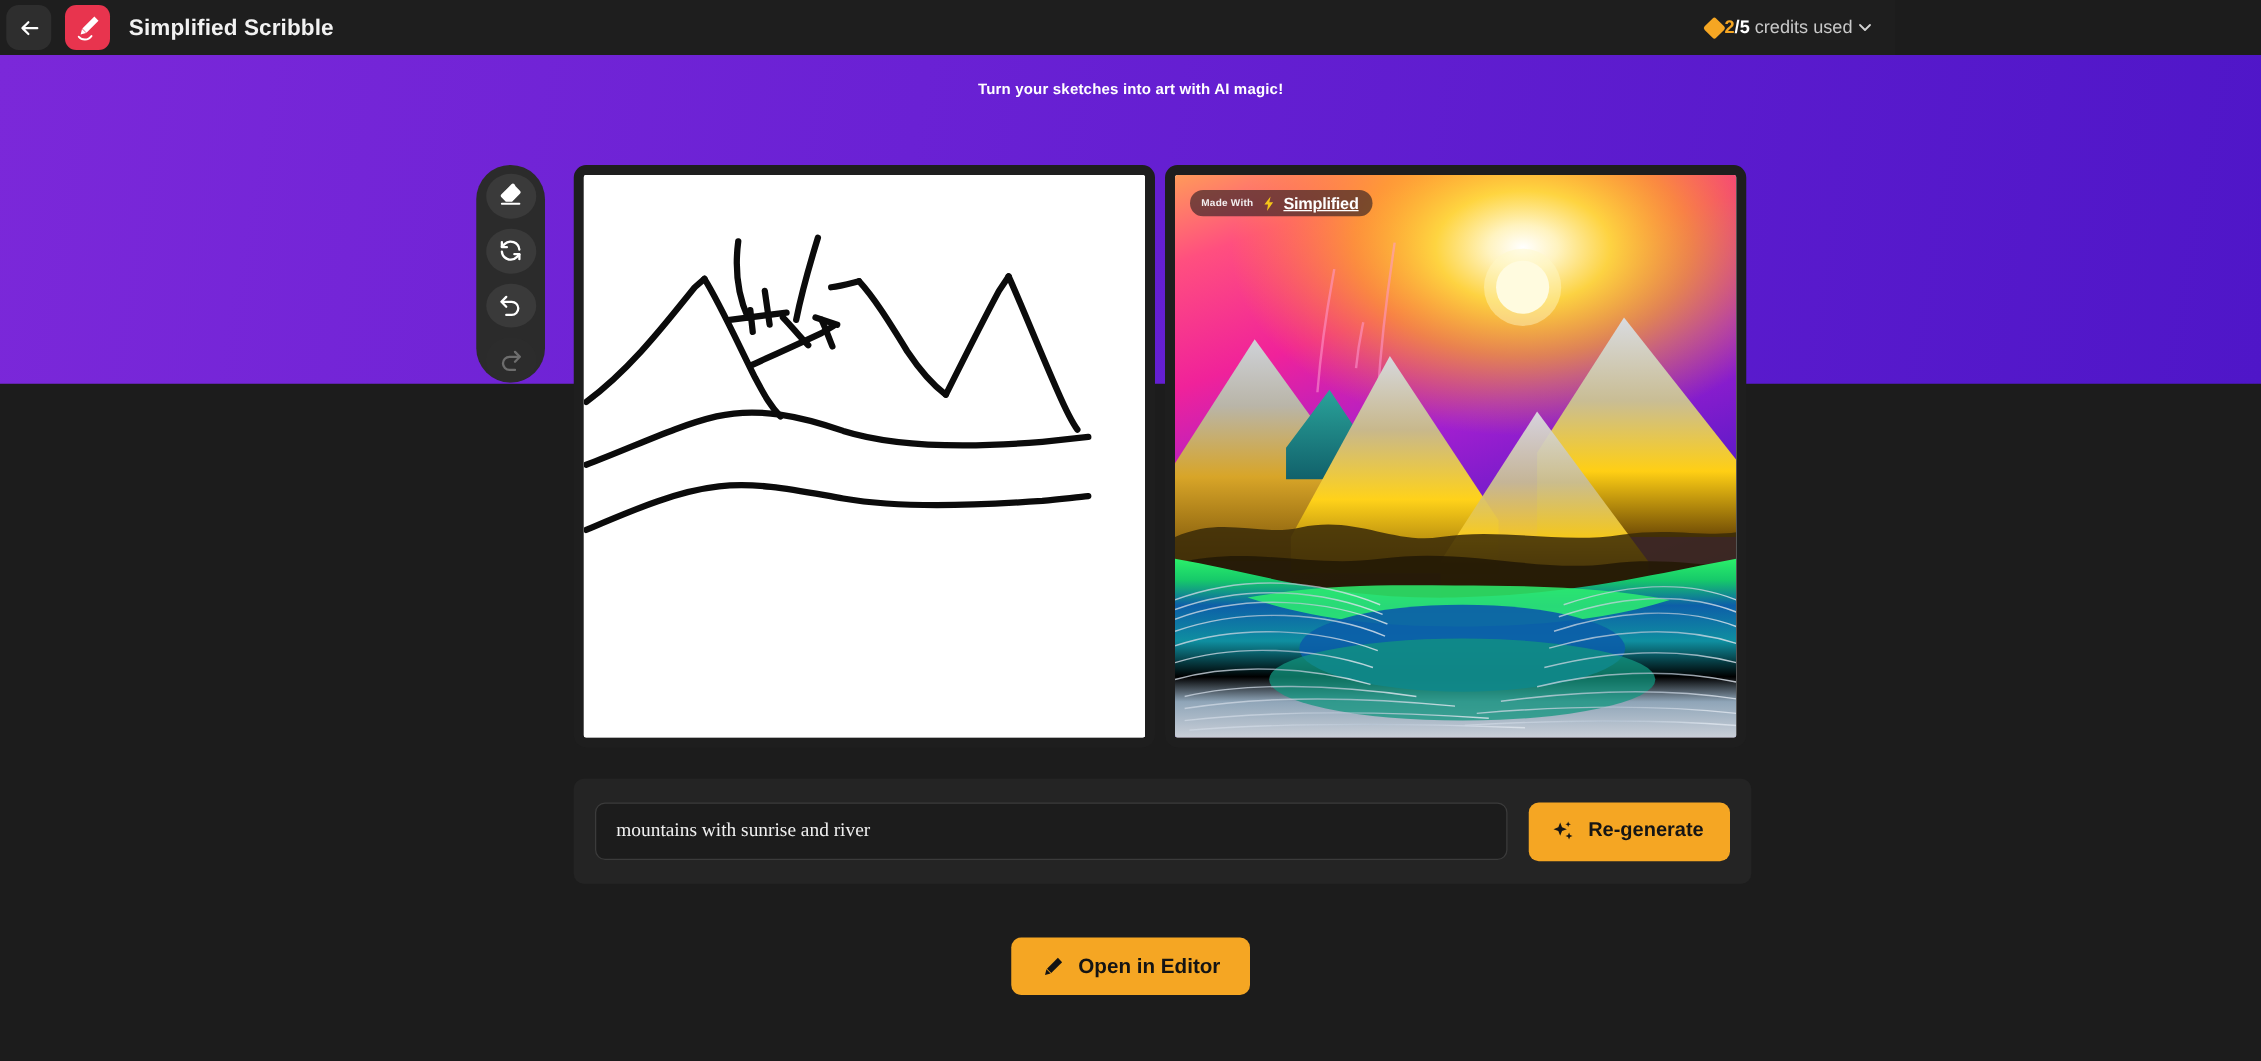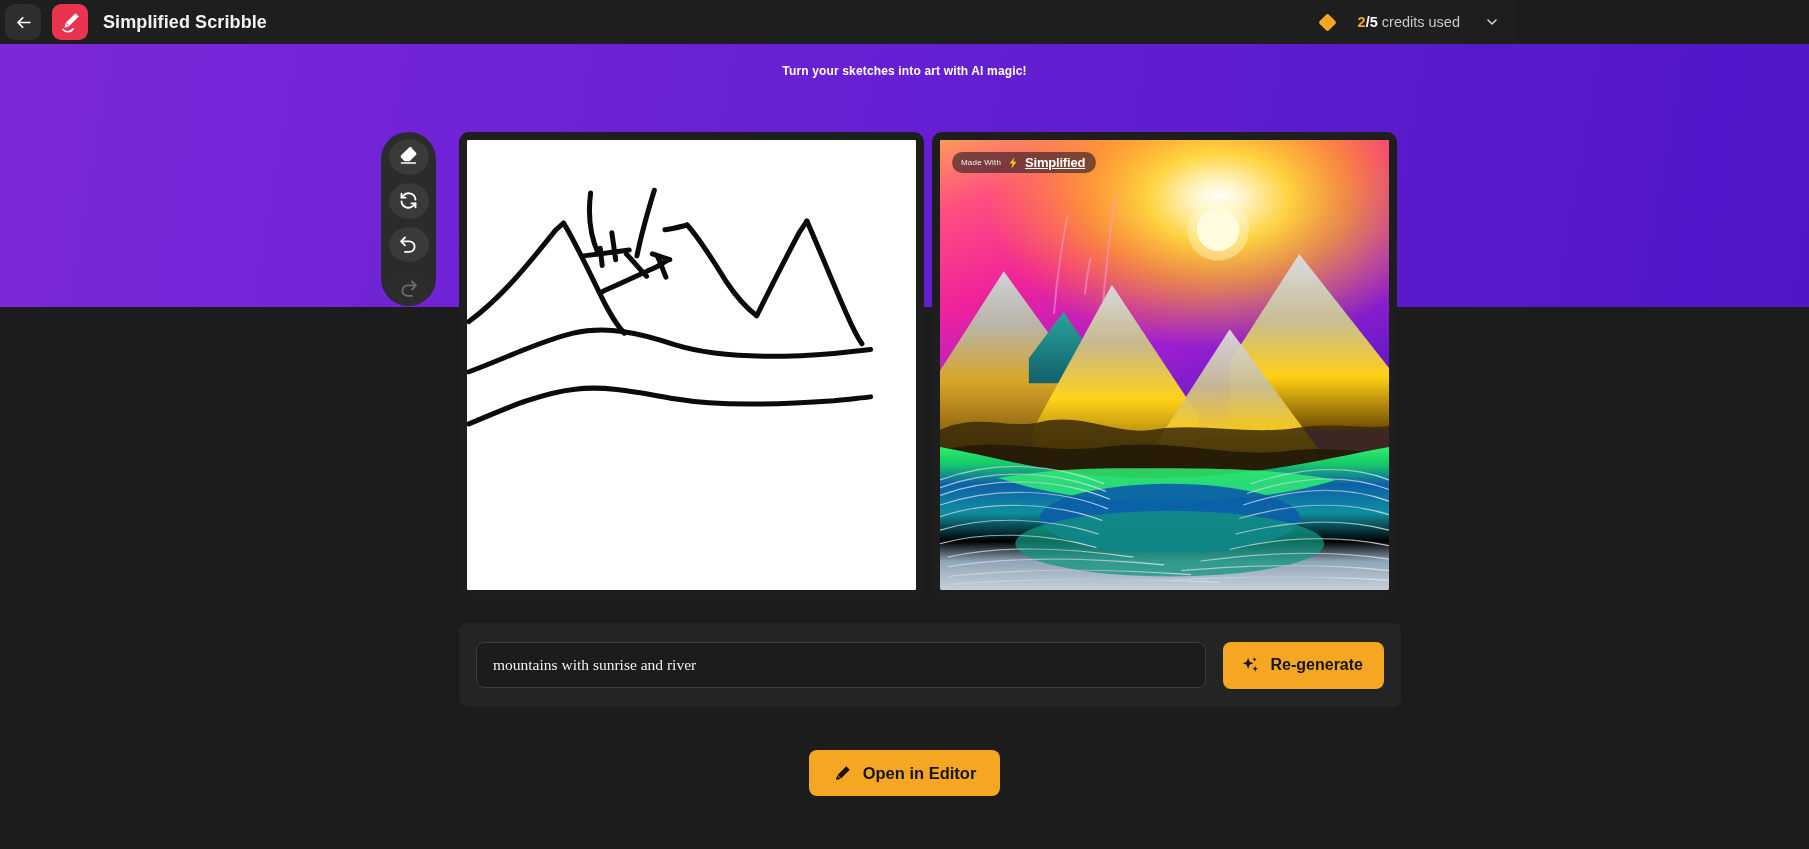--- a/index.html
+++ b/index.html
@@ -27,21 +27,21 @@
     width: 36px; height: 36px; margin-left: 11px;
     background: #e8344e; border-radius: 9px;
     display: flex; align-items: center; justify-content: center;
   }
   .app-title {
     margin-left: 15px; color: #f2f2f2;
     font-size: 18px; font-weight: bold; letter-spacing: .1px;
   }
   .credits {
     position: absolute; right: 16px; top: 0; height: 44px;
-    display: flex; align-items: center; gap: 24px; cursor: pointer;
+    display: flex; align-items: center; gap: 2px; cursor: pointer;
   }
   .diamond {
     width: 13px; height: 13px; background: #f5a623;
     transform: rotate(45deg); border-radius: 2px;
   }
   .credits-text { font-size: 14.5px; font-weight: bold; color: #ffffff; }
   .credits-text .used { color: #f5a623; }
   .credits-text .lbl { color: #c9c9c9; font-weight: normal; }
 
   
@@ -85,21 +85,21 @@
   .card.right { border-radius: 10px; }
   .sketch { width: 100%; height: 100%; display: block; background: #fff; }
   .genimg { width: 100%; height: 100%; display: block; }
 
   .watermark {
     position: absolute; top: 12px; left: 12px;
     height: 21px; padding: 0 11px 0 9px;
     background: rgba(40,28,34,.62); border-radius: 11px;
     display: flex; align-items: center; gap: 5px;
   }
-  .wm-made { font-size: 8px; font-weight: normal; color: #f3eef0; letter-spacing: .2px; }
+  .wm-made { font-size: 8px; font-weight: bold; color: #f3eef0; letter-spacing: .2px; }
   .wm-name { font-size: 13px; font-weight: bold; color: #ffffff; letter-spacing: -.2px; text-decoration: underline; }
 
   
   .prompt-panel {
     position: absolute; left: 459px; top: 623px;
     width: 942px; height: 84px;
     background: #242424; border-radius: 8px;
     display: flex; align-items: center; padding: 0 17px; gap: 17px;
   }
   .prompt-input {

